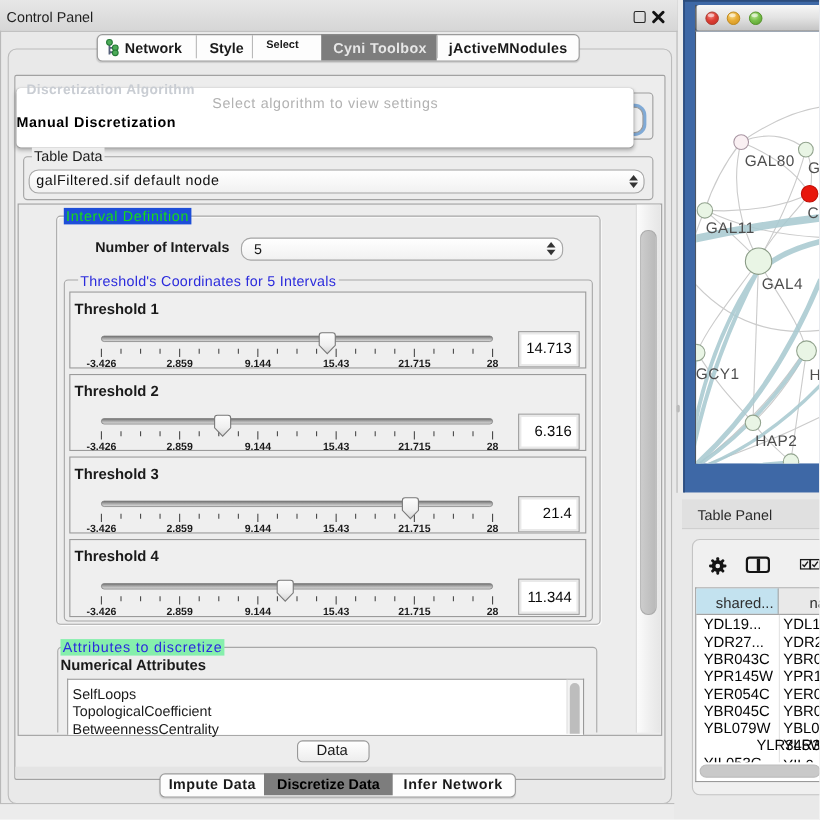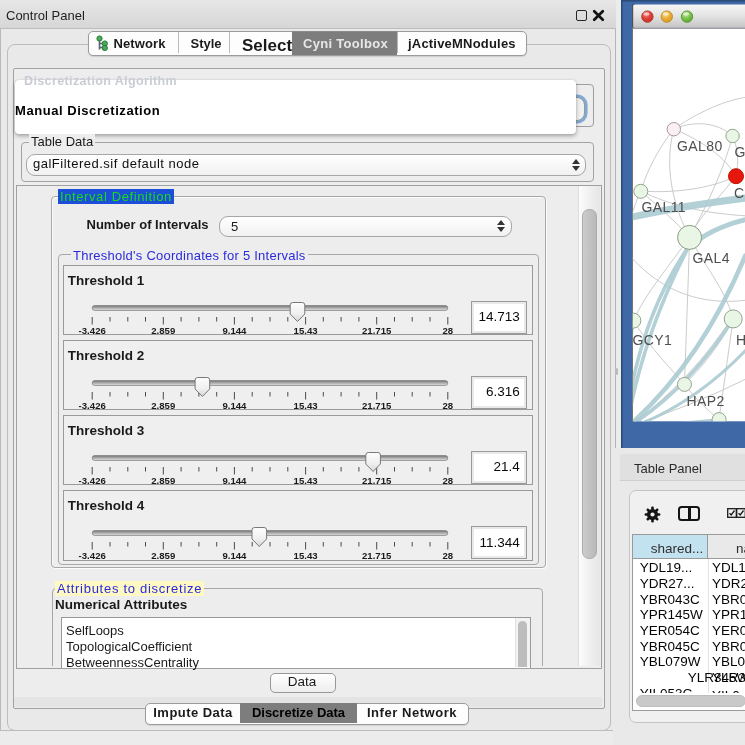--- a/index.html
+++ b/index.html
@@ -31,29 +31,30 @@
 <div class="abs" style="left:229px;top:32px;width:1px;height:21px;background:#B9B9B9;"></div>
 <div class="abs" style="left:397px;top:32px;width:1px;height:21px;background:#B9B9B9;"></div>
 <svg class="abs" style="left:95px;top:35px;" width="15" height="17">
  <path d="M4.5 4.5 V14.5 M4.5 8.5 H9 M4.5 12.5 H9" stroke="#55607A" stroke-width="1.6" fill="none"></path>
  <circle cx="4.5" cy="3.5" r="2.6" fill="#4CAB58" stroke="#247A36" stroke-width="1"></circle>
  <circle cx="9.8" cy="8.5" r="2.6" fill="#4CAB58" stroke="#247A36" stroke-width="1"></circle>
  <circle cx="9.8" cy="13" r="2.6" fill="#4CAB58" stroke="#247A36" stroke-width="1"></circle>
 </svg>
 <div class="txt" style="left:113.5px;top:35.5px;font-size:13px;font-weight:bold;letter-spacing:0.1px;">Network</div>
 <div class="txt" style="left:190.5px;top:35.5px;font-size:13px;font-weight:bold;">Style</div>
-<div class="txt" style="left:242px;top:35.5px;font-size:17px;font-weight:bold;">Select</div>
+<div class="txt" style="left:242px;top:35.5px;font-size:10px;font-weight:bold;">Select</div>
 <div class="txt" style="left:303px;top:35.5px;font-size:13px;font-weight:bold;letter-spacing:0.3px;color:#E7E7E7;">Cyni Toolbox</div>
 <div class="txt" style="left:408px;top:35.5px;font-size:13px;font-weight:bold;letter-spacing:0.2px;">jActiveMNodules</div>
 
 <div class="abs" style="left:22px;top:84px;width:570px;height:41px;border:1px solid #9E9E9E;border-radius:4px;"></div>
 <div class="abs" style="left:552px;top:96.5px;width:31px;height:22px;background:#F0F0F0;border:1px solid #9A9A9A;border-radius:8px;box-shadow:0 0 0 2.6px rgba(100,152,208,0.8);"></div>
 
 <div class="abs" style="left:15px;top:80px;width:561px;height:54px;background:#FFFFFF;border-radius:4px;box-shadow:0 2px 4px rgba(0,0,0,0.32),0 0 1px rgba(0,0,0,0.2);"></div>
 <div class="txt" style="left:24px;top:74px;font-size:12.5px;font-weight:bold;letter-spacing:0.38px;color:#C9CDD3;z-index:5;">Discretization Algorithm</div>
+<div class="txt" style="left:193px;top:85.5px;font-size:13px;letter-spacing:0.6px;color:#B2B2B2;">Select algorithm to view settings</div>
 <div class="txt" style="left:15px;top:102.5px;font-size:13px;font-weight:bold;letter-spacing:0.55px;color:#000;">Manual Discretization</div>
 
 <div class="abs" style="left:21px;top:142px;width:571px;height:38px;border:1px solid #A3A3A3;border-radius:4px;"></div>
 <div class="txt" style="left:29px;top:134px;font-size:13px;background:#EDEDED;padding:0 2px;">Table Data</div>
 <div class="abs" style="left:26px;top:154px;width:558px;height:20px;background:linear-gradient(#FFFFFF,#F1F1F1);border:1px solid #A6A6A6;border-radius:9px;"></div>
 <div class="txt" style="left:33px;top:156px;font-size:13px;letter-spacing:0.5px;color:#0F0F0F;">galFiltered.sif default node</div>
 <div class="abs" style="left:572px;top:159px;width:0;height:0;border-left:4px solid transparent;border-right:4px solid transparent;border-bottom:5px solid #333;"></div>
 <div class="abs" style="left:572px;top:166px;width:0;height:0;border-left:4px solid transparent;border-right:4px solid transparent;border-top:5px solid #333;"></div>
 
 <div class="abs" style="left:16px;top:185px;width:584px;height:482px;background:#EDEDED;border:1px solid #A0A0A0;"></div>
@@ -182,21 +183,21 @@
         <text x="383.8" y="68" text-anchor="middle" font-family="Liberation Sans" font-size="9.6" font-weight="bold" fill="#1A1A1A">28</text>
       </svg>
 <div class="txt" style="left:4px;top:7px;font-size:13.5px;font-weight:bold;">Threshold 4</div>
 <div class="abs" style="left:407px;top:35px;width:54px;height:31px;background:#FFFFFF;border:1px solid #9A9A9A;box-shadow:inset 0 0 0 2px #E9E9E9;"></div>
 <div class="txt" style="left:407px;top:43.5px;width:49px;text-align:right;font-size:13.5px;color:#0A0A0A;">11.344</div>
 </div>
 
 <div class="abs" style="left:16px;top:185px;width:583px;height:481px;overflow:hidden;">
   <div class="abs" style="left:36px;top:403px;width:489px;height:120px;border:1px solid #A8A8A8;border-radius:4px;"></div>
 </div>
-<div class="txt" style="left:55px;top:580.5px;font-size:13px;letter-spacing:0.72px;color:#2B2BDC;background:#fef9c3;padding:0 2px;">Attributes to discretize</div>
+<div class="txt" style="left:55px;top:580.5px;font-size:13px;letter-spacing:0.72px;color:#2B2BDC;background:#86efac;padding:0 2px;">Attributes to discretize</div>
 <div class="txt" style="left:55px;top:596.5px;font-size:13.5px;font-weight:bold;">Numerical Attributes</div>
 
 <div class="abs" style="left:61px;top:617px;width:468px;height:49.5px;background:#FFFFFF;border:1px solid #999999;border-bottom:none;"></div>
 <div class="abs" style="left:515px;top:618px;width:14px;height:48.5px;background:#F3F3F3;border-left:1px solid #E2E2E2;"></div>
 <div class="abs" style="left:518px;top:621px;width:9px;height:46px;background:#BDBDBD;border-radius:5px 5px 0 0;"></div>
 <div class="txt" style="left:66px;top:622.5px;font-size:13px;">SelfLoops</div>
 <div class="txt" style="left:66px;top:638.6px;font-size:13px;">TopologicalCoefficient</div>
 <div class="txt" style="left:66px;top:654.7px;font-size:13px;">BetweennessCentrality</div>
 
 <div class="abs" style="left:14px;top:697px;width:588px;height:10px;background:#E4E4E4;"></div>

